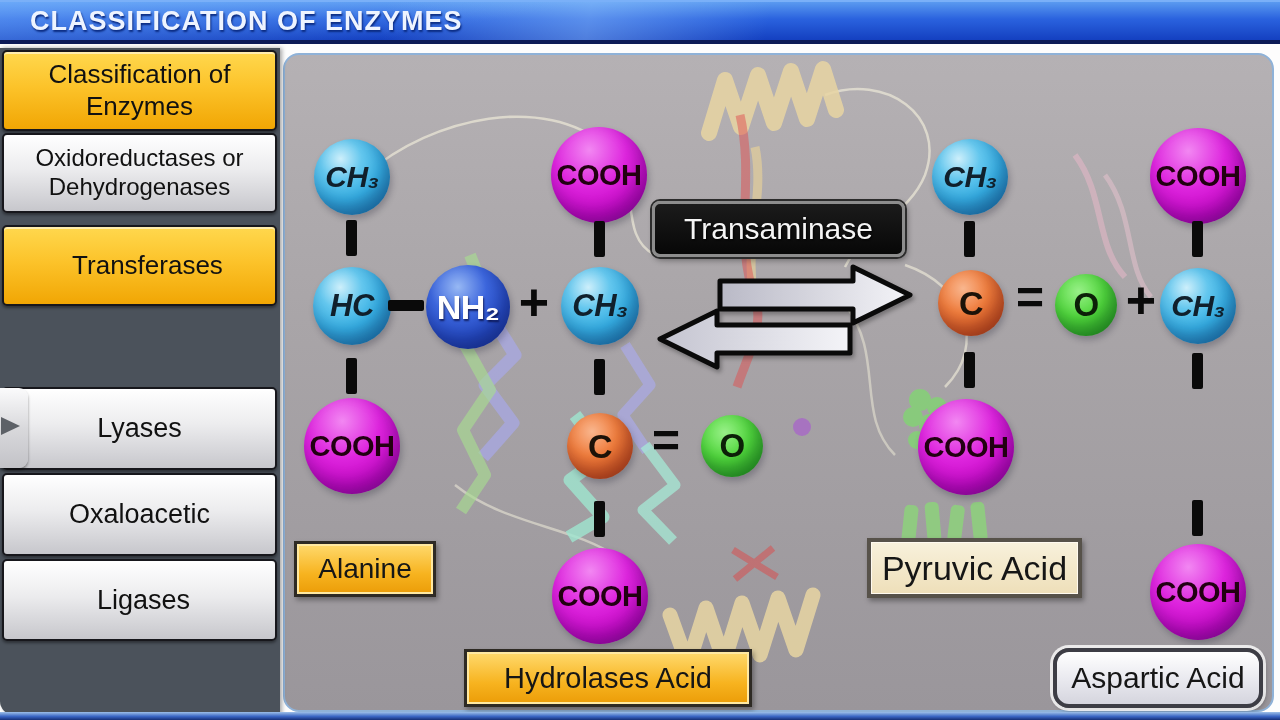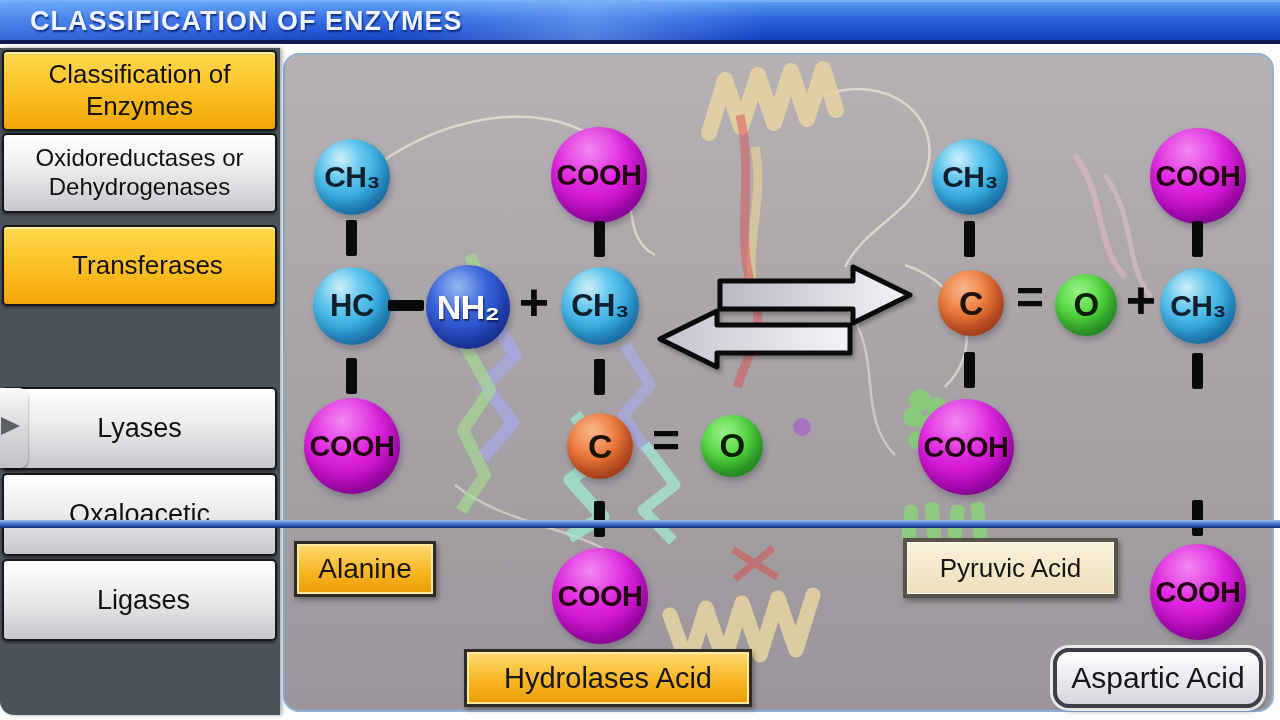--- a/index.html
+++ b/index.html
@@ -1,18 +1,18 @@
 <!DOCTYPE html>
 <html><head>
 <meta charset="utf-8">
 <style>
   * { margin:0; padding:0; box-sizing:border-box; }
   html,body { width:1280px; height:720px; overflow:hidden; background:#fdfdfd;
               font-family:"Liberation Sans", sans-serif; }
-  .stage { position:relative; width:1280px; height:528px; }
+  .stage { position:relative; width:1280px; height:720px; }
 
   
   .header {
     position:absolute; left:0; top:0; width:1280px; height:44px; z-index:50;
     background:
       linear-gradient(100deg, rgba(255,255,255,0) 30%, rgba(150,200,255,.45) 46%, rgba(255,255,255,0) 60%),
       linear-gradient(170deg, rgba(120,180,255,.55) 0%, rgba(120,180,255,0) 40%),
       linear-gradient(180deg, #5a9af0 0%, #2a62de 45%, #1440c0 100%);
     border-top:2px solid #7ab0f8;
     border-bottom:4px solid #0c1a56;
@@ -65,21 +65,21 @@
 
   
   .diagram { position:absolute; left:0; top:0; width:1280px; height:720px; z-index:10; pointer-events:none; }
 
   .sphere {
     position:absolute; border-radius:50%;
     display:flex; align-items:center; justify-content:center;
     font-weight:bold; letter-spacing:-.5px;
     box-shadow:inset -6px -10px 16px rgba(10,10,50,.28), 2px 4px 6px rgba(20,20,40,.25);
   }
-  .sp-cyan    { background:radial-gradient(circle at 35% 26%, #cdeffb 0%, #64c7ee 28%, #35aee3 55%, #1b85c0 85%, #1573a8 100%); color:#10202c; }
+  .sp-cyan    { background:radial-gradient(circle at 35% 26%, #cdeffb 0%, #64c7ee 28%, #35aee3 55%, #1b85c0 85%, #1573a8 100%); color:#10202c;font-style:italic; }
   .sp-royal   { background:radial-gradient(circle at 38% 26%, #97b8f4 0%, #3c66dd 35%, #2348c0 65%, #15309a 100%); color:#ffffff; text-shadow:1px 2px 2px rgba(0,0,40,.65); }
   .sp-magenta { background:radial-gradient(circle at 40% 24%, #f287f2 0%, #de25de 40%, #c206c2 72%, #930b9d 100%); color:#201;  }
   .sp-orange  { background:radial-gradient(circle at 38% 28%, #f9b68e 0%, #ef7c3c 40%, #dd5518 72%, #b34010 100%); color:#1c1208; }
   .sp-green   { background:radial-gradient(circle at 38% 28%, #98f088 0%, #4fd63a 45%, #2fb81e 75%, #1d8e11 100%); color:#0c2008; }
   .s62 { width:62px; height:62px; font-size:33px; }
   .s66 { width:66px; height:66px; font-size:34px; }
   .s76 { width:76px; height:76px; font-size:30px; }
   .s78 { width:78px; height:78px; font-size:31px; }
   .s84 { width:84px; height:84px; font-size:34px; }
   .s96 { width:96px; height:96px; font-size:29px; }
@@ -192,20 +192,21 @@
     <div class="sphere sp-magenta s96" style="left:551px; top:127px;">COOH</div>
     <div class="bond" style="left:594px; top:221px; width:11px; height:36px;"></div>
     <div class="sphere sp-cyan s78" style="left:561px; top:267px;">CH₃</div>
     <div class="bond" style="left:594px; top:359px; width:11px; height:36px;"></div>
     <div class="sphere sp-orange s66" style="left:567px; top:413px;">C</div>
     <div class="op op-eq" style="left:640px; top:413px;">=</div>
     <div class="sphere sp-green s62" style="left:701px; top:415px;">O</div>
     <div class="bond" style="left:594px; top:501px; width:11px; height:36px;"></div>
     <div class="sphere sp-magenta s96" style="left:552px; top:548px;">COOH</div>
 
+    <div class="enzyme-box">Transaminase</div>
     <svg class="arrows" width="292" height="122" viewBox="0 0 292 122" style="filter:drop-shadow(2px 3px 2px rgba(0,0,0,.3));">
       <defs>
         <linearGradient id="agr" x1="0" y1="0" x2="1" y2="0">
           <stop offset="0" stop-color="#b9b9c6"></stop>
             <stop offset="1" stop-color="#f4f4f8"></stop>
         </linearGradient>
         <linearGradient id="agl" x1="1" y1="0" x2="0" y2="0">
           <stop offset="0" stop-color="#f4f4f8"></stop>
             <stop offset="1" stop-color="#c4c4d0"></stop>
         </linearGradient>
@@ -226,21 +227,21 @@
 
     <div class="sphere sp-magenta s96" style="left:1150px; top:128px;">COOH</div>
     <div class="bond" style="left:1192px; top:221px; width:11px; height:36px;"></div>
     <div class="sphere sp-cyan s76" style="left:1160px; top:268px;">CH₃</div>
     <div class="bond" style="left:1192px; top:353px; width:11px; height:36px;"></div>
     <div class="bond" style="left:1192px; top:500px; width:11px; height:36px;"></div>
     <div class="sphere sp-magenta s96" style="left:1150px; top:544px;">COOH</div>
 
     <div class="mol-label lab-gold" style="left:294px; top:541px; width:142px; height:56px; font-size:28px;">Alanine</div>
     <div class="mol-label lab-gold" style="left:464px; top:649px; width:288px; height:58px; font-size:29px;">Hydrolases Acid</div>
-    <div class="mol-label lab-cream" style="left:903px; top:538px; width:215px; height:60px; font-size:26px;">Pyruvic Acid</div>
+    <div class="mol-label lab-cream" style="left:867px; top:538px; width:215px; height:60px; font-size:34px;">Pyruvic Acid</div>
     <div class="mol-label lab-white" style="left:1053px; top:648px; width:210px; height:60px; font-size:30px;">Aspartic Acid</div>
   </div>
 
   <div class="sidebar">
     <div class="side-btn side-gold fs26" style="top:2px;   height:81px;">Classification of Enzymes</div>
     <div class="side-btn side-white fs24" style="top:85px;  height:80px;">Oxidoreductases or Dehydrogenases</div>
     <div class="side-btn side-gold fs26" style="top:177px; height:81px;padding-left:16px;">Transferases</div>
     <div class="side-btn side-white fs27" style="top:339px; height:83px;">Lyases</div>
     <div class="side-btn side-white fs27" style="top:425px; height:83px;">Oxaloacetic</div>
     <div class="side-btn side-white fs27" style="top:511px; height:82px;padding-left:8px;">Ligases</div>

